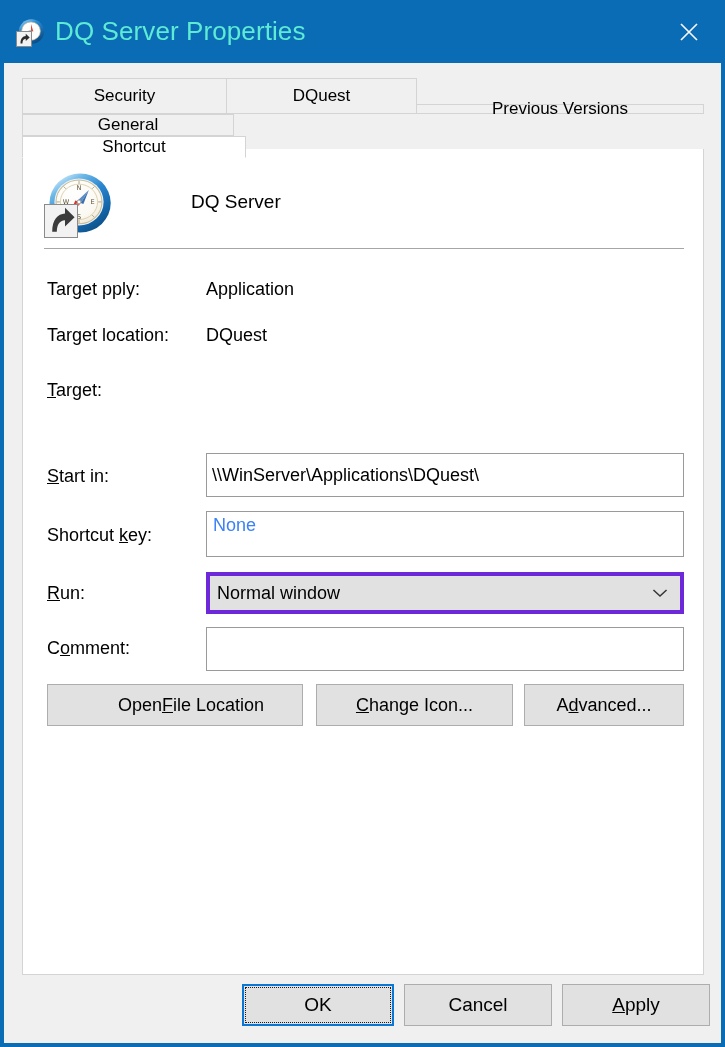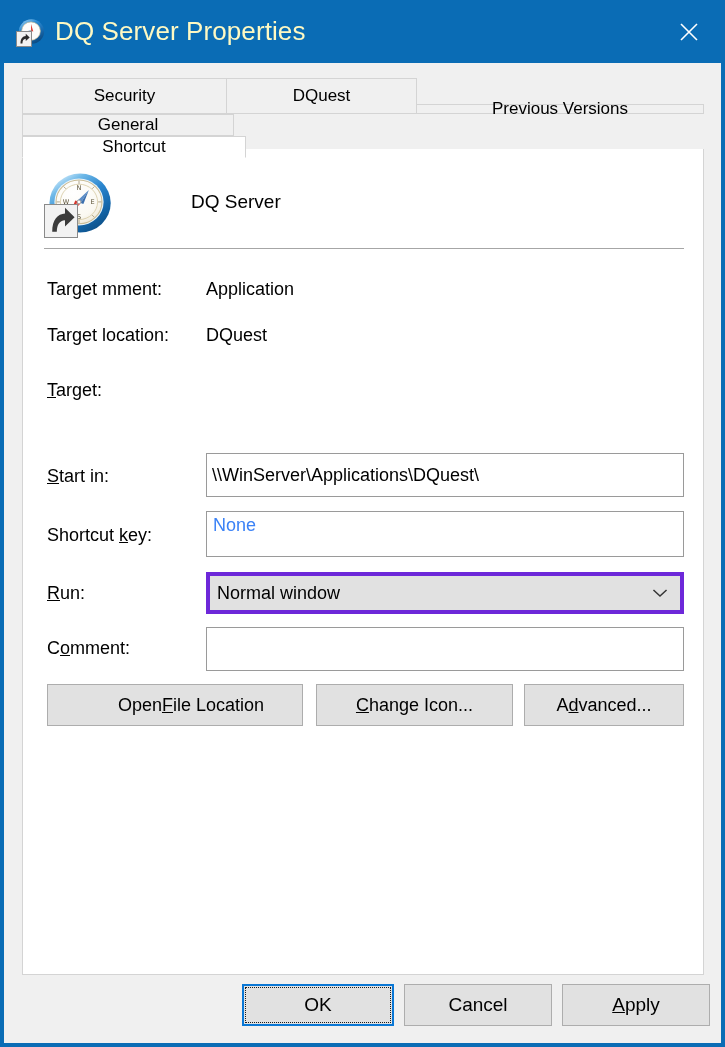--- a/index.html
+++ b/index.html
@@ -40,21 +40,21 @@
   }
   .title-icon {
     width: 30px;
     height: 30px;
     margin-left: 12px;
     margin-right: 9px;
     position: relative;
     flex: none;
   }
   .title-text {
-    color: #fef9c3;
+    color: #5eead4;
     font-size: 26px;
     letter-spacing: 0.1px;
     white-space: nowrap;
   }
   .close-btn {
     position: absolute;
     right: 0; top: 0;
     width: 64px;
     height: 63px;
     display: flex;
@@ -382,21 +382,21 @@
           <svg viewBox="0 0 16 16" xmlns="http://www.w3.org/2000/svg">
             <path d="M3.6 13.4 C3.6 7.2 6.4 4.6 10 4.3 L10 1.4 L14.8 6.1 L10 10.8 L10 7.6 C7.2 7.9 6.0 9.7 5.9 13.4 Z" fill="#3b3b3b"></path>
           </svg>
         </div>
       </div>
       <div class="app-name">DQ Server</div>
     </div>
 
     <div class="hrule"></div>
 
-    <div class="lbl" style="top:130px;">Target mment:</div>
+    <div class="lbl" style="top:130px;">Target pply:</div>
     <div class="val-static" style="left:183px; top:130px;">Application</div>
 
     <div class="lbl" style="top:176px;">Target location:</div>
     <div class="val-static" style="left:183px; top:176px;">DQuest</div>
 
     <div class="lbl" style="top:231px;"><span></span><span class="acc">T</span><span>arget:</span></div>
 
     <div class="lbl" style="top:317px;"><span></span><span class="acc">S</span><span>tart in:</span></div>
     <input class="field" style="top: 304px; height: 44px;" type="text" value="\\WinServer\Applications\DQuest\">
 

